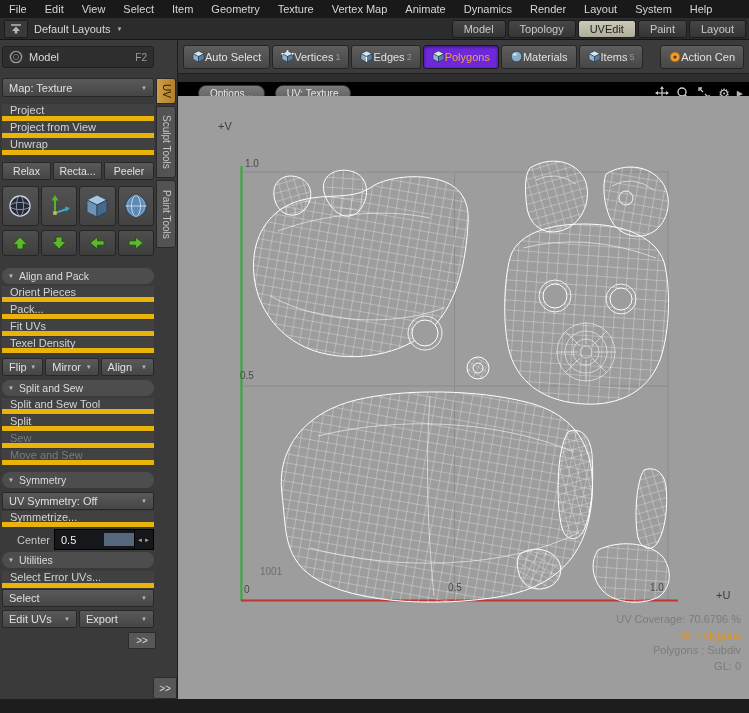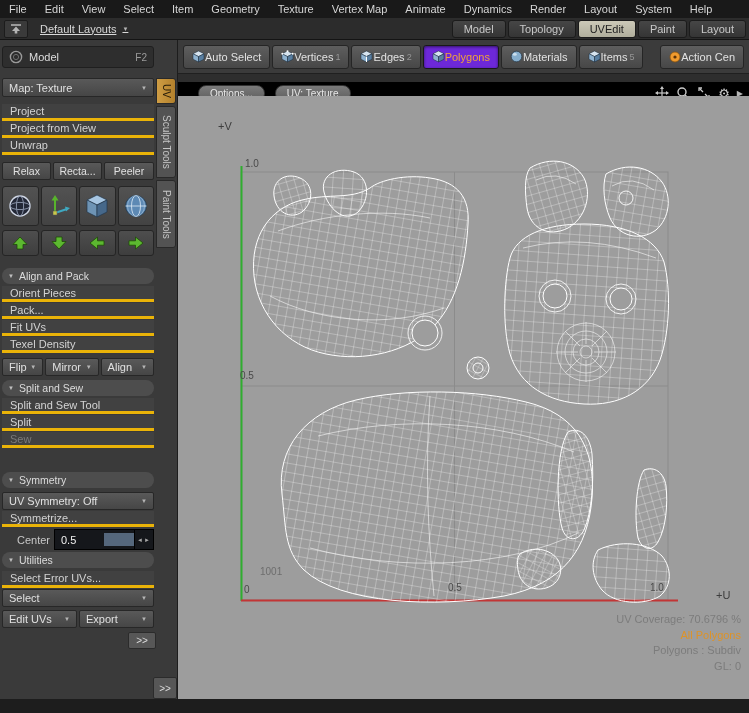--- a/index.html
+++ b/index.html
@@ -7,36 +7,36 @@
        font-family:"Liberation Sans",sans-serif;color:#ddd;-webkit-user-select:none;}
   
   .menubar{position:absolute;left:0;top:0;width:749px;height:18px;background:#191919;
            display:flex;align-items:center;font-size:11px;color:#d6d6d6;}
   .menubar span{padding:0 9px;cursor:default;}
   
   .layoutbar{position:absolute;left:0;top:18px;width:749px;height:22px;background:#2c2c2c;
              border-bottom:1px solid #141414;display:flex;align-items:center;box-sizing:border-box;}
   .homebtn{width:22px;height:16px;margin-left:4px;background:#3a3a3a;border:1px solid #1c1c1c;
            border-radius:2px;display:flex;align-items:center;justify-content:center;}
-  .lsel{margin-left:12px;font-size:11px;color:#d8d8d8;display:flex;align-items:center;gap:6px;text-decoration:underline;}
+  .lsel{margin-left:6px;font-size:11px;color:#d8d8d8;display:flex;align-items:center;gap:6px;}
   .caret{font-size:6px;color:#b5b5b5;}
   .ltabs{margin-left:auto;display:flex;gap:2px;padding-right:3px;}
   .ltab{height:16px;padding:0 11px;background:linear-gradient(#464646,#353535);border:1px solid #1b1b1b;
         border-radius:3px;font-size:11px;color:#c9c9c9;display:flex;align-items:center;}
   .ltab.active{background:linear-gradient(#ccc9b8,#b0ae9c);color:#222;}
   
   .panel{position:absolute;left:0;top:40px;width:178px;height:659px;background:#3a3a3a;
          border-right:1px solid #1d1d1d;box-sizing:border-box;font-size:11px;}
   .w{position:absolute;left:2px;width:152px;box-sizing:border-box;}
   .btnish{background:linear-gradient(#595959,#464646);border:1px solid #272727;border-radius:2px;color:#e0e0e0;}
   .hdr{display:flex;align-items:center;background:#2e2e2e;border:1px solid #1f1f1f;border-radius:3px;padding:0 6px;gap:6px;}
   .hdr .f2{margin-left:auto;color:#9a9a9a;font-size:10px;}
   .drop{display:flex;align-items:center;padding:0 6px;}
   .drop .caret{margin-left:auto;}
-  .flat{background:#414141;border-bottom:3px solid #eab308;color:#d3d3d3;display:flex;align-items:center;padding-left:8px;height:17px;}
+  .flat{background:#414141;border-bottom:5px solid #eab308;color:#d3d3d3;display:flex;align-items:center;padding-left:8px;height:17px;}
   .flat.dis{color:#7b7b7b;}
   .sechdr{background:#4d4d4d;border-radius:8px;color:#dcdcdc;display:flex;align-items:center;gap:5px;
           padding-left:6px;font-size:10.5px;}
   .sechdr .tri{font-size:6px;color:#c0c0c0;}
   .hrow{display:flex;gap:2px;}
   .sbtn{display:flex;align-items:center;justify-content:center;font-size:10.5px;}
   .icbtn{width:36px;height:38px;background:linear-gradient(#525252,#434343);border:1px solid #262626;
          border-radius:3px;display:flex;align-items:center;justify-content:center;}
   .arbtn{width:36px;height:24px;background:linear-gradient(#4e4e4e,#3e3e3e);border:1px solid #252525;
          border-radius:3px;display:flex;align-items:center;justify-content:center;}
@@ -228,20 +228,21 @@
     </div>
   </div>
 
   <div class="w sechdr" style="top:340px;height:16px;">
     <span class="tri">▼</span>
     <span>Split and Sew</span>
   </div>
   <div class="w flat" style="top:375px;height:16px;">Split</div>
   <div class="w flat" style="top:358px;height:16px;">Split and Sew Tool</div>
   <div class="w flat dis" style="top:392px;height:16px;">Sew</div>
+  <div class="w flat dis" style="top:409px;height:16px;">Move and Sew</div>
 
   <div class="w sechdr" style="top:432px;height:16px;">
     <span class="tri">▼</span>
     <span>Symmetry</span>
   </div>
   <div class="w btnish drop" style="top:452px;height:18px;">
     <span>UV Symmetry: Off</span>
     <span class="caret">▼</span>
   </div>
   <div class="w flat" style="top:471px;height:16px;">Symmetrize...</div>

